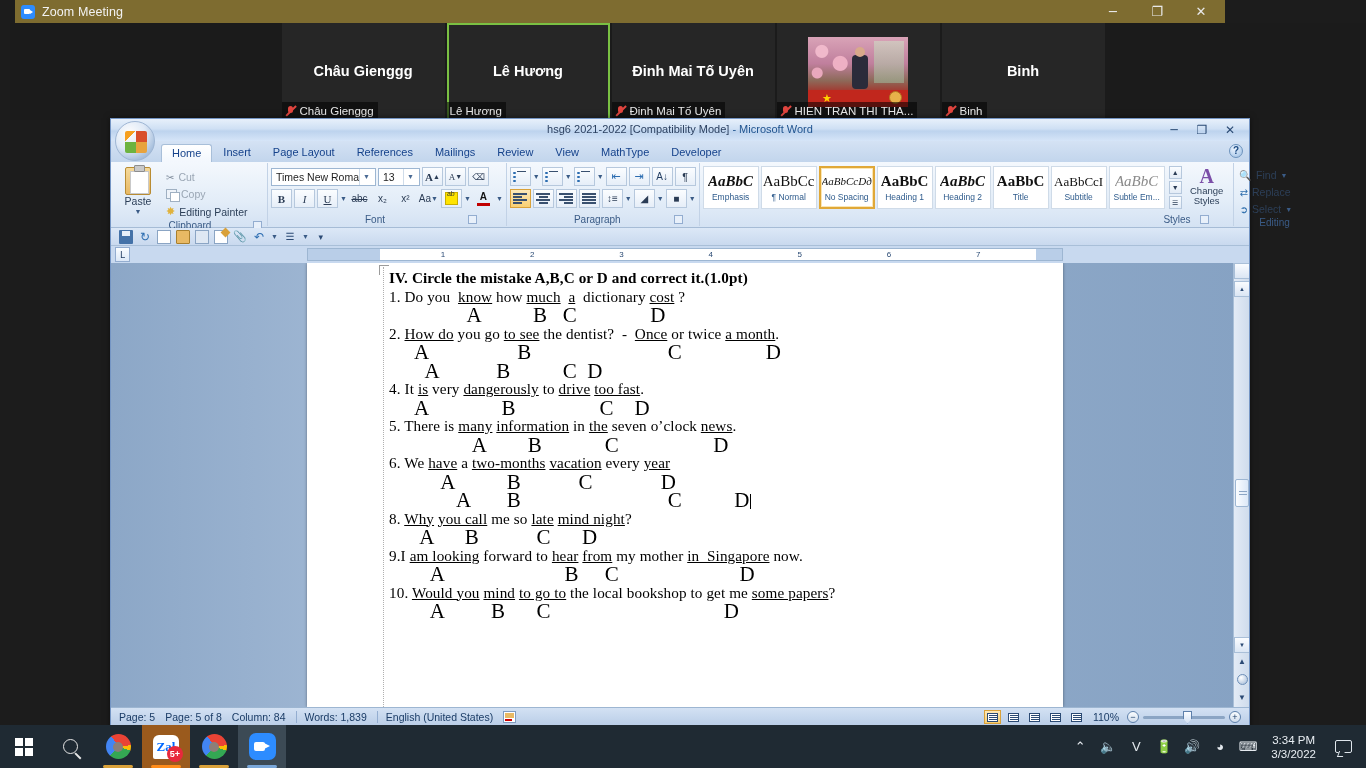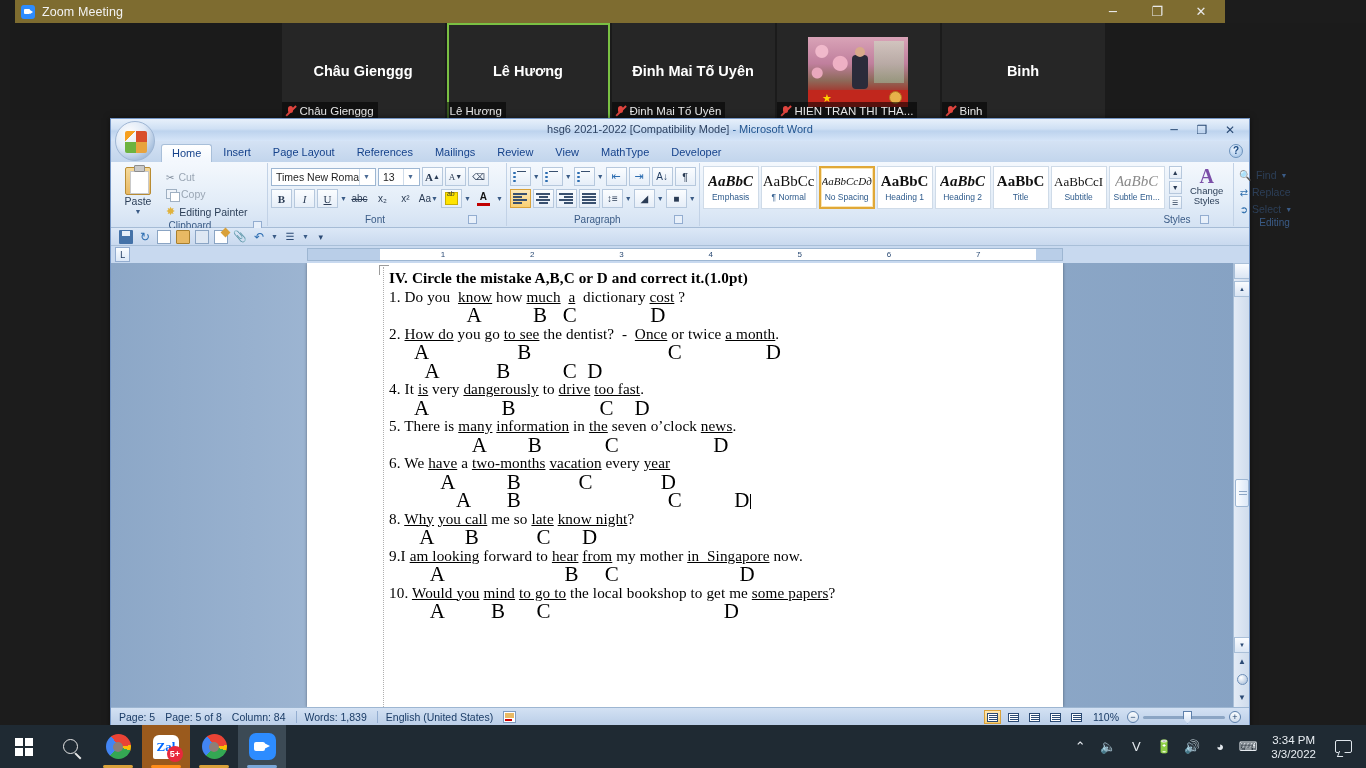--- a/index.html
+++ b/index.html
@@ -800,21 +800,21 @@
           <div class="ans-line">     A              B                C    D</div>
 
           <div class="q-line">5. There is <span class="u">many</span> <span class="u">information</span> in <span class="u">the</span> seven o’clock <span class="u">news</span>.</div>
           <div class="ans-line">                A        B            C                  D</div>
 
           <div class="q-line">6. We <span class="u">have</span> a <span class="u">two-months</span> <span class="u">vacation</span> every <span class="u">year</span></div>
           <div class="ans-line">          A          B           C             D</div>
 
           <div class="ans-line"><span>             A       B                            C          D</span><span id="text-cursor"></span></div>
 
-          <div class="q-line">8. <span class="u">Why</span> <span class="u">you call</span> me so <span class="u">late</span> <span class="u">know night</span>?</div>
+          <div class="q-line">8. <span class="u">Why</span> <span class="u">you call</span> me so <span class="u">late</span> <span class="u">mind night</span>?</div>
           <div class="ans-line">      A      B           C      D</div>
 
           <div class="q-line">9.I <span class="u">am looking</span> forward to <span class="u">hear</span> <span class="u">from</span> my mother <span class="u">in&nbsp; Singapore</span> now.</div>
           <div class="ans-line">        A                       B     C                       D</div>
 
           <div class="q-line">10. <span class="u">Would you</span> <span class="u">mind</span> <span class="u">to go to</span> the local bookshop to get me <span class="u">some papers</span>?</div>
           <div class="ans-line">        A         B      C                                 D</div>
 
         </div>
       </div>

